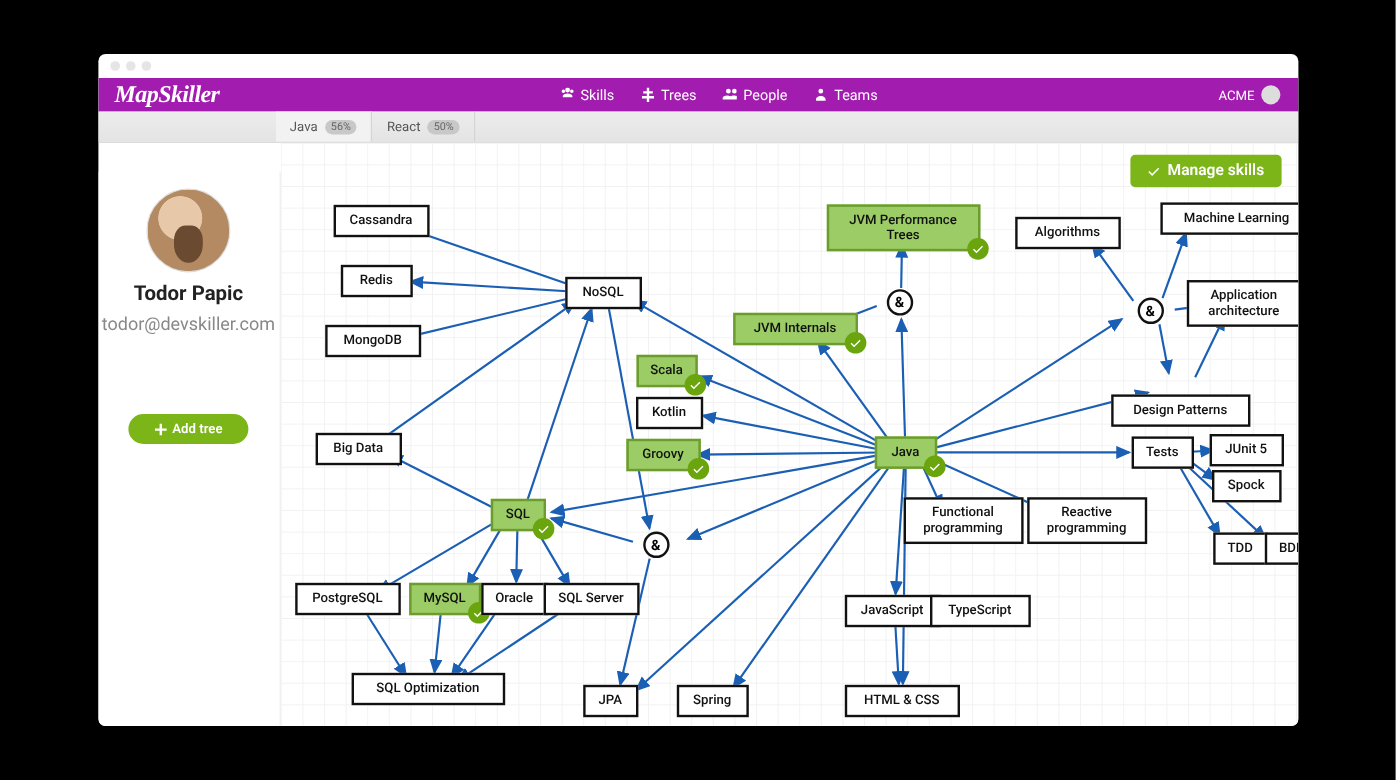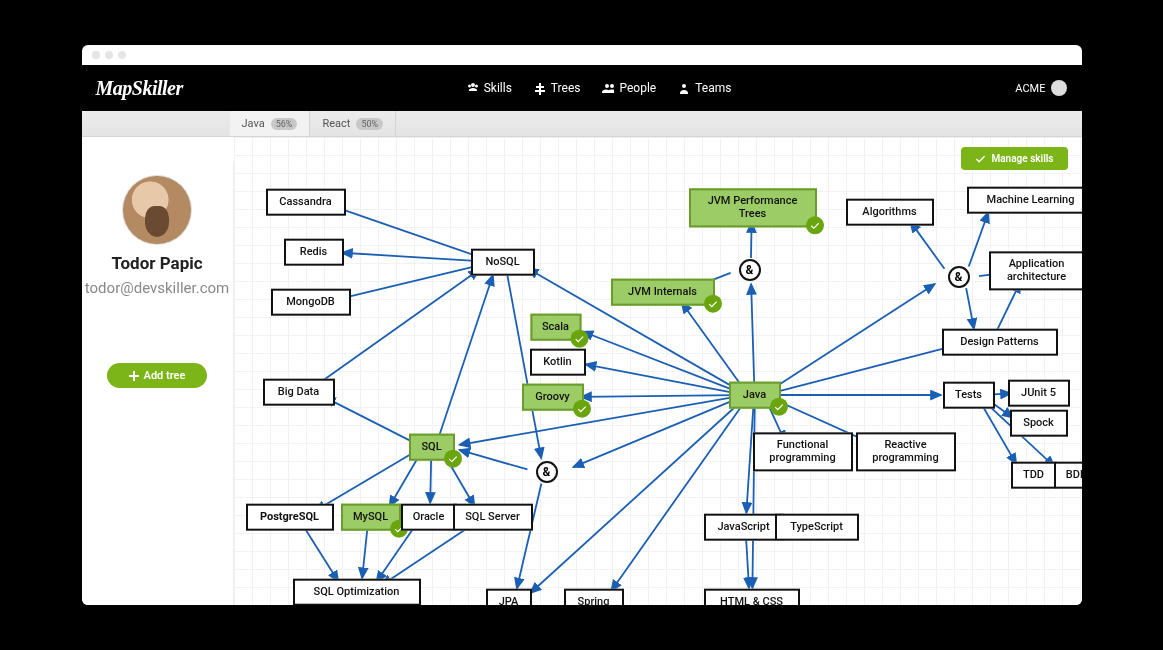--- a/index.html
+++ b/index.html
@@ -2,44 +2,44 @@
 <html><head>
 <meta charset="utf-8">
 <style>
   *{box-sizing:border-box;margin:0;padding:0;font-family:-apple-system,BlinkMacSystemFont,"Segoe UI",Roboto,Arial,sans-serif;}
   body{background:#000;width:1163px;height:650px;overflow:hidden;display:flex;align-items:center;justify-content:center;}
 
   .frame{width:1000px;height:560px;background:#fff;border-radius:6px;overflow:hidden;box-shadow:0 8px 40px rgba(0,0,0,.5);display:flex;flex-direction:column;position:relative;}
   .chrome-dots{position:absolute;top:6px;left:10px;display:flex;gap:5px;}
   .chrome-dots span{width:8px;height:8px;border-radius:50%;background:#e5e5e5;}
 
-  .topbar{height:46px;background:#000000;display:flex;align-items:center;color:#fff;font-size:12px;padding:0 14px;margin-top:20px;}
+  .topbar{height:28px;background:#a21caf;display:flex;align-items:center;color:#fff;font-size:12px;padding:0 14px;margin-top:20px;}
   .logo{font-family:"Brush Script MT","Segoe Script",cursive;font-size:20px;font-style:italic;font-weight:700;letter-spacing:-.5px;}
   .nav{margin:0 auto;display:flex;gap:22px;}
-  .nav a{color:#fff;text-decoration:none;display:flex;align-items:flex-end;gap:5px;}
+  .nav a{color:#fff;text-decoration:none;display:flex;align-items:center;gap:5px;}
   .nav svg{width:12px;height:12px;fill:#fff;}
   .tenant{display:flex;align-items:center;gap:6px;font-size:11px;}
   .tenant .av{width:16px;height:16px;border-radius:50%;background:#ddd;}
 
   .tabbar{height:26px;background:linear-gradient(#ececec,#e4e4e4);border-bottom:1px solid #d4d4d4;display:flex;padding-left:148px;font-size:11px;color:#555;}
   .tab{display:flex;align-items:center;gap:6px;padding:0 12px;border-right:1px solid #d4d4d4;cursor:pointer;}
   .tab.active{background:#f2f2f2;}
   .tab .pct{background:#c8c8c8;color:#666;border-radius:8px;font-size:9px;padding:1px 5px;}
 
   .content{flex:1;display:flex;min-height:0;}
   .sidebar{width:152px;background:#fff;border-right:1px solid #eee;display:flex;flex-direction:column;align-items:center;padding-top:14px;gap:6px;margin-top:24px;}
   .avatar{width:70px;height:70px;border-radius:50%;background:radial-gradient(circle at 40% 35%,#e7c9a9 0 30%,#b48a63 31% 100%);position:relative;overflow:hidden;border:1px solid #ddd;}
   .avatar::after{content:"";position:absolute;left:32%;top:44%;width:36%;height:45%;background:#6a4a30;border-radius:40% 40% 50% 50%;}
   .uname{font-size:17px;font-weight:700;color:#222;margin-top:2px;}
   .email{font-size:15px;color:#888;}
   .addtree{margin-top:60px;background:#7cb518;color:#fff;border:none;border-radius:14px;font-size:11px;font-weight:600;padding:6px 22px;display:flex;align-items:center;gap:5px;cursor:pointer;}
 
   .canvas-wrap{flex:1;position:relative;overflow:hidden;}
   .canvas{position:absolute;inset:0;background-color:#fff;background-image:linear-gradient(#f2f2f2 1px,transparent 1px),linear-gradient(90deg,#f2f2f2 1px,transparent 1px);background-size:18px 18px;}
-  .manage{position:absolute;top:10px;right:14px;background:#7cb518;color:#fff;border:none;border-radius:4px;font-size:10px;font-weight:600;padding:6px 14px;display:flex;align-items:center;gap:6px;cursor:pointer;z-index:5;}
+  .manage{position:absolute;top:10px;right:14px;background:#7cb518;color:#fff;border:none;border-radius:4px;font-size:13px;font-weight:600;padding:6px 14px;display:flex;align-items:center;gap:6px;cursor:pointer;z-index:5;}
   svg.edges{position:absolute;inset:0;width:100%;height:100%;}
   svg.edges line{stroke:#1a5fb4;stroke-width:1.8;marker-end:url(#arrow);}
 
   .node{position:absolute;border:2px solid #111;background:#fff;font-size:11px;font-weight:500;color:#111;padding:5px 10px;white-space:nowrap;transform:translate(-50%,-50%);cursor:pointer;display:flex;flex-direction:column;align-items:center;justify-content:center;line-height:1.15;}
   .node.green{background:#9ccc65;border-color:#6b9c2d;}
   .node .chk{position:absolute;right:-9px;bottom:-9px;width:18px;height:18px;border-radius:50%;background:#6aa50e;display:flex;align-items:center;justify-content:center;}
   .node .chk svg{width:10px;height:10px;fill:#fff;}
   .amp{position:absolute;width:22px;height:22px;border:2px solid #111;border-radius:50%;background:#fff;font-size:12px;font-weight:700;display:flex;align-items:center;justify-content:center;transform:translate(-50%,-50%);}
 </style>
 </head>
@@ -167,21 +167,21 @@
               <line x1="734.7513440997174" y1="129.5229744789083" x2="754.3481182603957" y2="75.22319644127364"></line>
               <line x1="744.9410897100316" y1="139.07964201338316" x2="775.0824744059557" y2="135.07375098438632"></line>
               <line x1="538.3123979088392" y1="251.99157954928523" x2="700.7626429276252" y2="147.00982385916723"></line>
               <line x1="761.9638521372417" y1="195.38377167836796" x2="786.2506070078616" y2="145.21893304190402"></line>
               <line x1="293.456472721544" y1="332.4508442680275" x2="225.36093818983844" y2="312.9740150206346"></line>
               <line x1="307.3886601637435" y1="346.51801334810546" x2="282.8558757707591" y2="451.5623177605437"></line>
               <line x1="273.10141656800187" y1="136.74496562655077" x2="307.2580168047974" y2="321.29754010235746"></line>
               <line x1="502.24393727870057" y1="262.1660100852117" x2="339.2584878098192" y2="330.1396549005864"></line>
             </g>
         </svg>
-      <div class="node" style="left: 72px; top: 65px; min-width: 80px;">
+      <div class="node" style="left: 84px; top: 65px; min-width: 80px;">
             <span>Cassandra</span>
           </div>
           <div class="node" style="left: 80px; top: 115px; min-width: 60px;">
             <span>Redis</span>
           </div>
           <div class="node" style="left: 77px; top: 165px; min-width: 80px;">
             <span>MongoDB</span>
           </div>
           <div class="node" style="left: 269px; top: 125px; min-width: 64px;">
             <span>NoSQL</span>
@@ -190,21 +190,21 @@
             <span>Big Data</span>
           </div>
           <div class="node green" style="left: 198px; top: 310px; min-width: 46px;">
             <span>SQL</span>
             <span class="chk">
               <svg viewBox="0 0 12 12">
                 <path d="M4.5 8.5 2 6l-1 1 3.5 3.5L11 4l-1-1z"></path>
               </svg>
             </span>
           </div>
-          <div class="node" style="left: 56px; top: 380px; min-width: 88px; font-weight: bold;">
+          <div class="node" style="left: 56px; top: 380px; min-width: 88px;">
             <span>PostgreSQL</span>
           </div>
           <div class="node green" style="left: 137px; top: 380px; min-width: 60px;">
             <span>MySQL</span>
             <span class="chk">
               <svg viewBox="0 0 12 12">
                 <path d="M4.5 8.5 2 6l-1 1 3.5 3.5L11 4l-1-1z"></path>
               </svg>
             </span>
           </div>
@@ -287,21 +287,21 @@
           <div class="node" style="left: 656px; top: 75px; min-width: 88px;">
             <span>Algorithms</span>
           </div>
           <div class="node" style="left: 768px; top: 63px; min-width: 128px; margin-left: 29px;">
             <span>Machine Learning</span>
           </div>
           <div class="node" style="left: 803px; top: 134px; min-width: 96px;">
             <span>Application</span>
             <span>architecture</span>
           </div>
-          <div class="node" style="left: 750px; top: 205px; min-width: 116px; margin-left: 16px;">
+          <div class="node" style="left: 750px; top: 223px; min-width: 116px;">
             <span>Design Patterns</span>
           </div>
           <div class="node" style="left: 735px; top: 258px; min-width: 52px; justify-content: center;">
             <span>Tests</span>
           </div>
           <div class="node" style="left: 805px; top: 256px; min-width: 62px;">
             <span>JUnit 5</span>
           </div>
           <div class="node" style="left: 805px; top: 286px; min-width: 58px;">
             <span>Spock</span>

